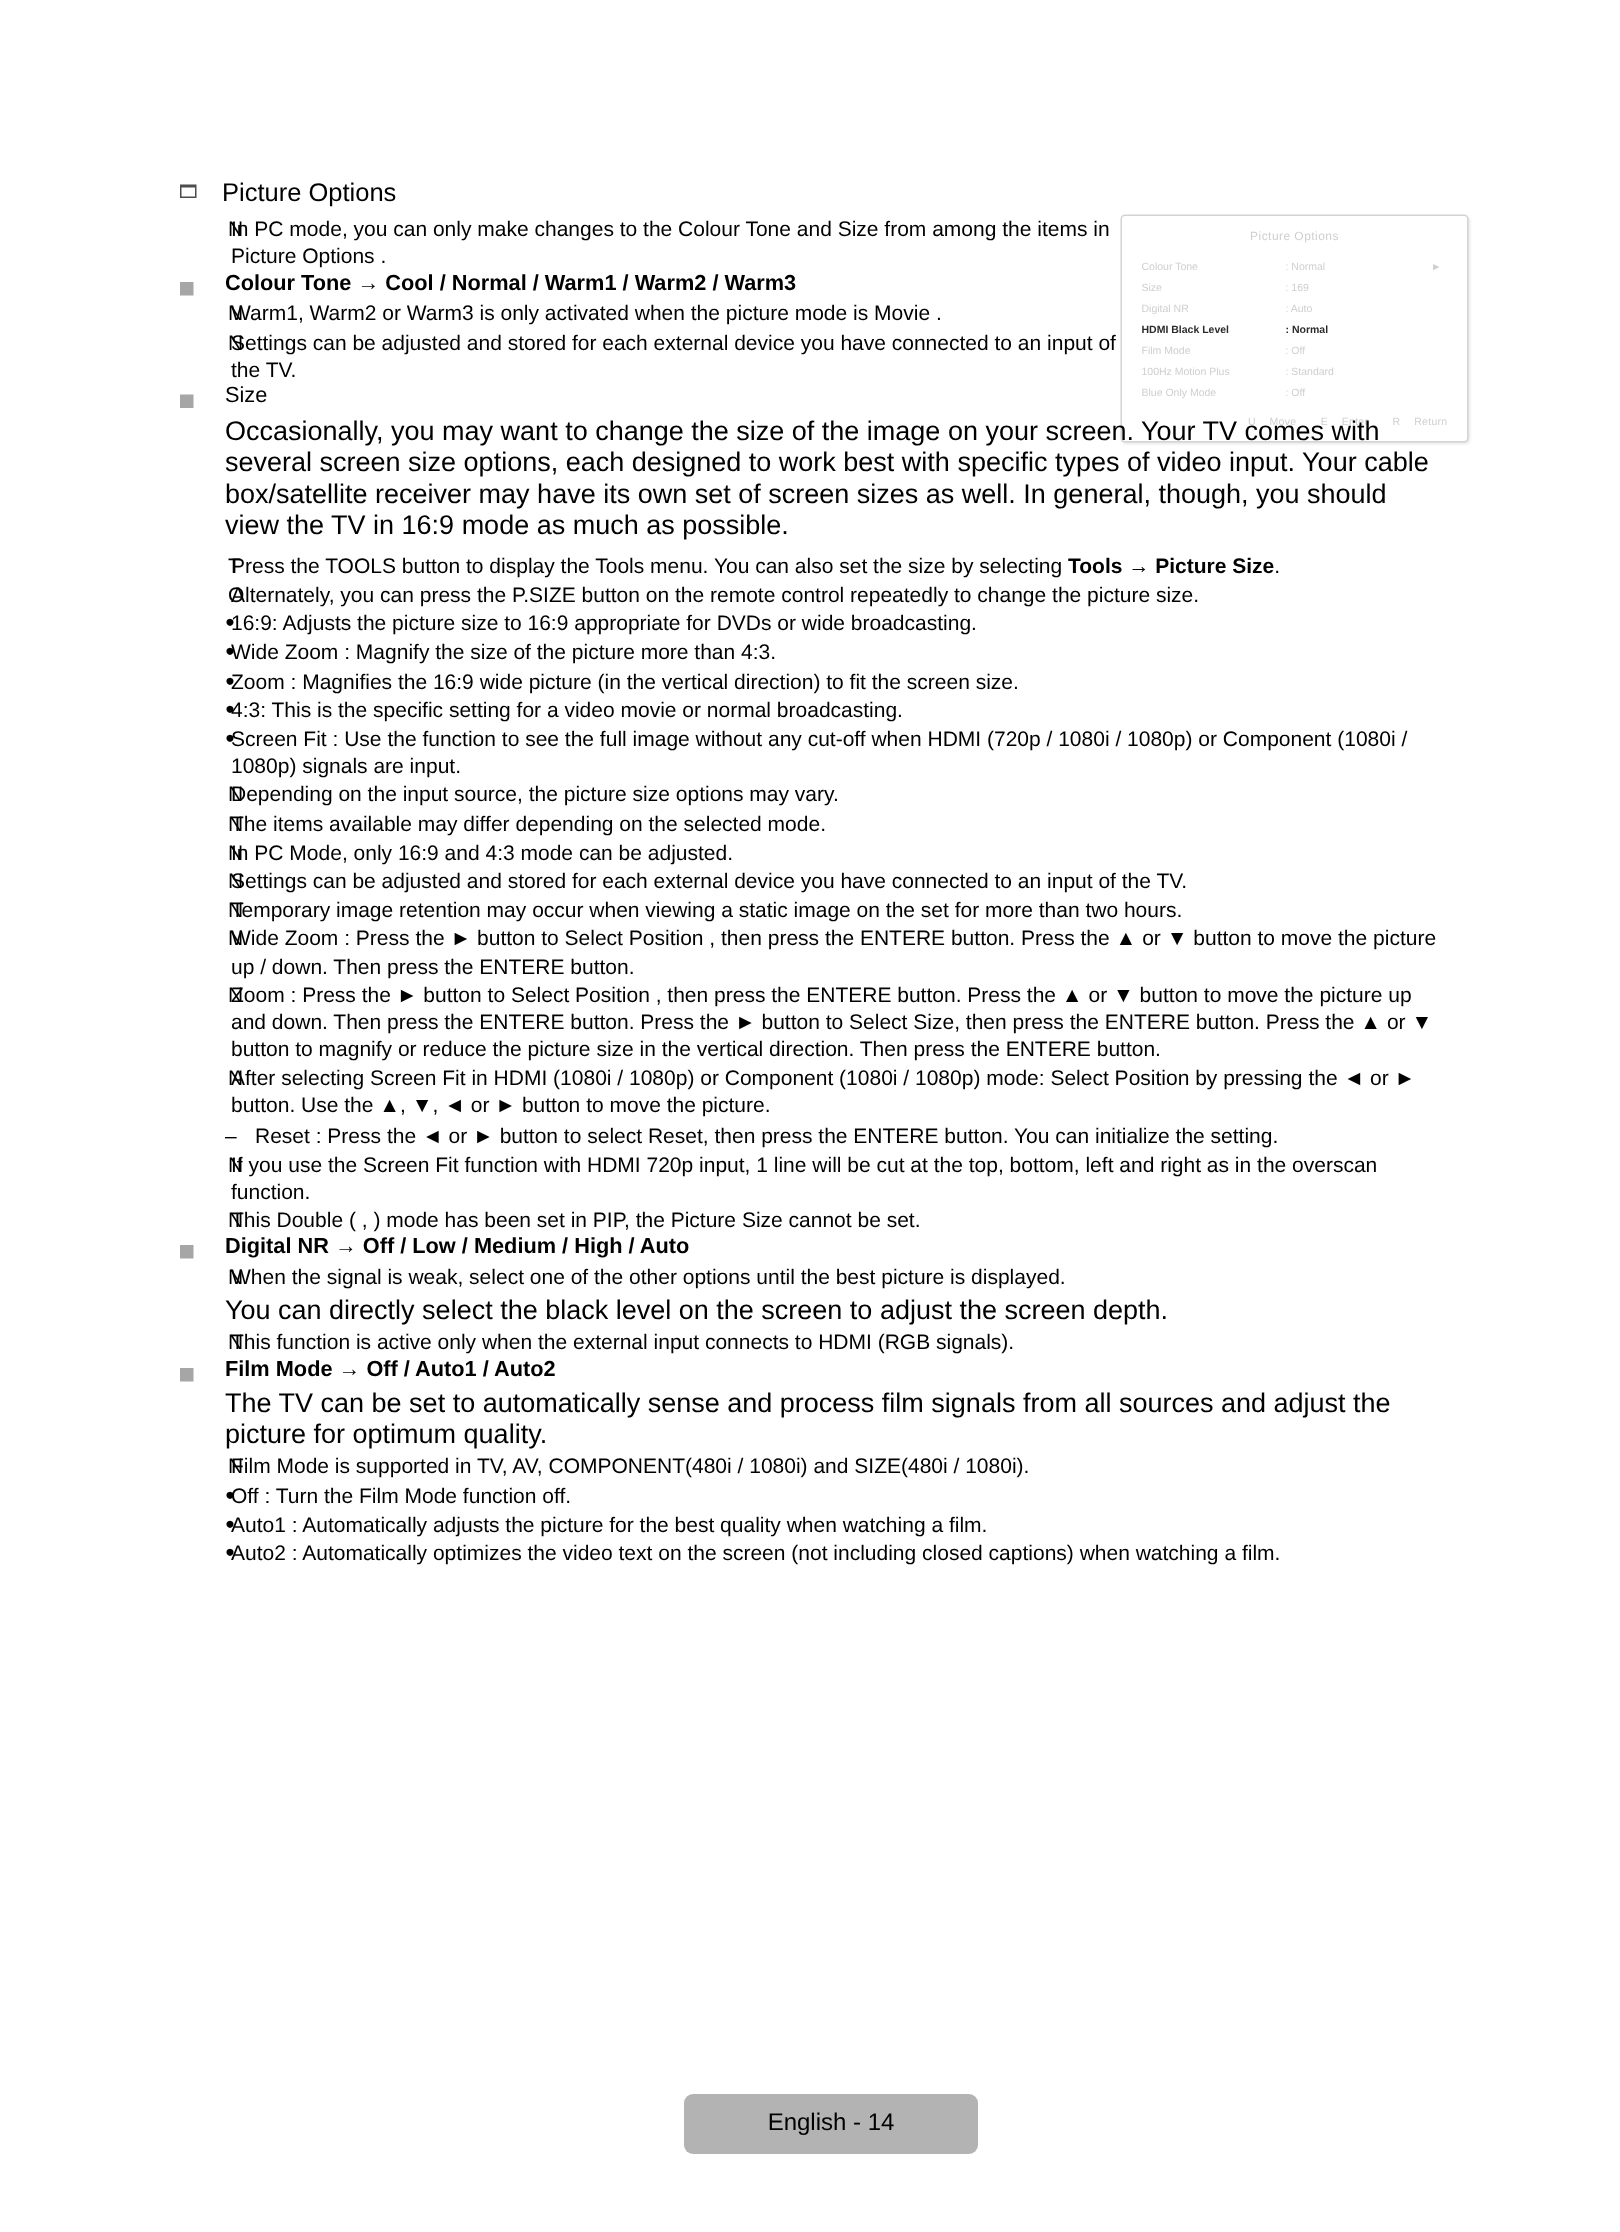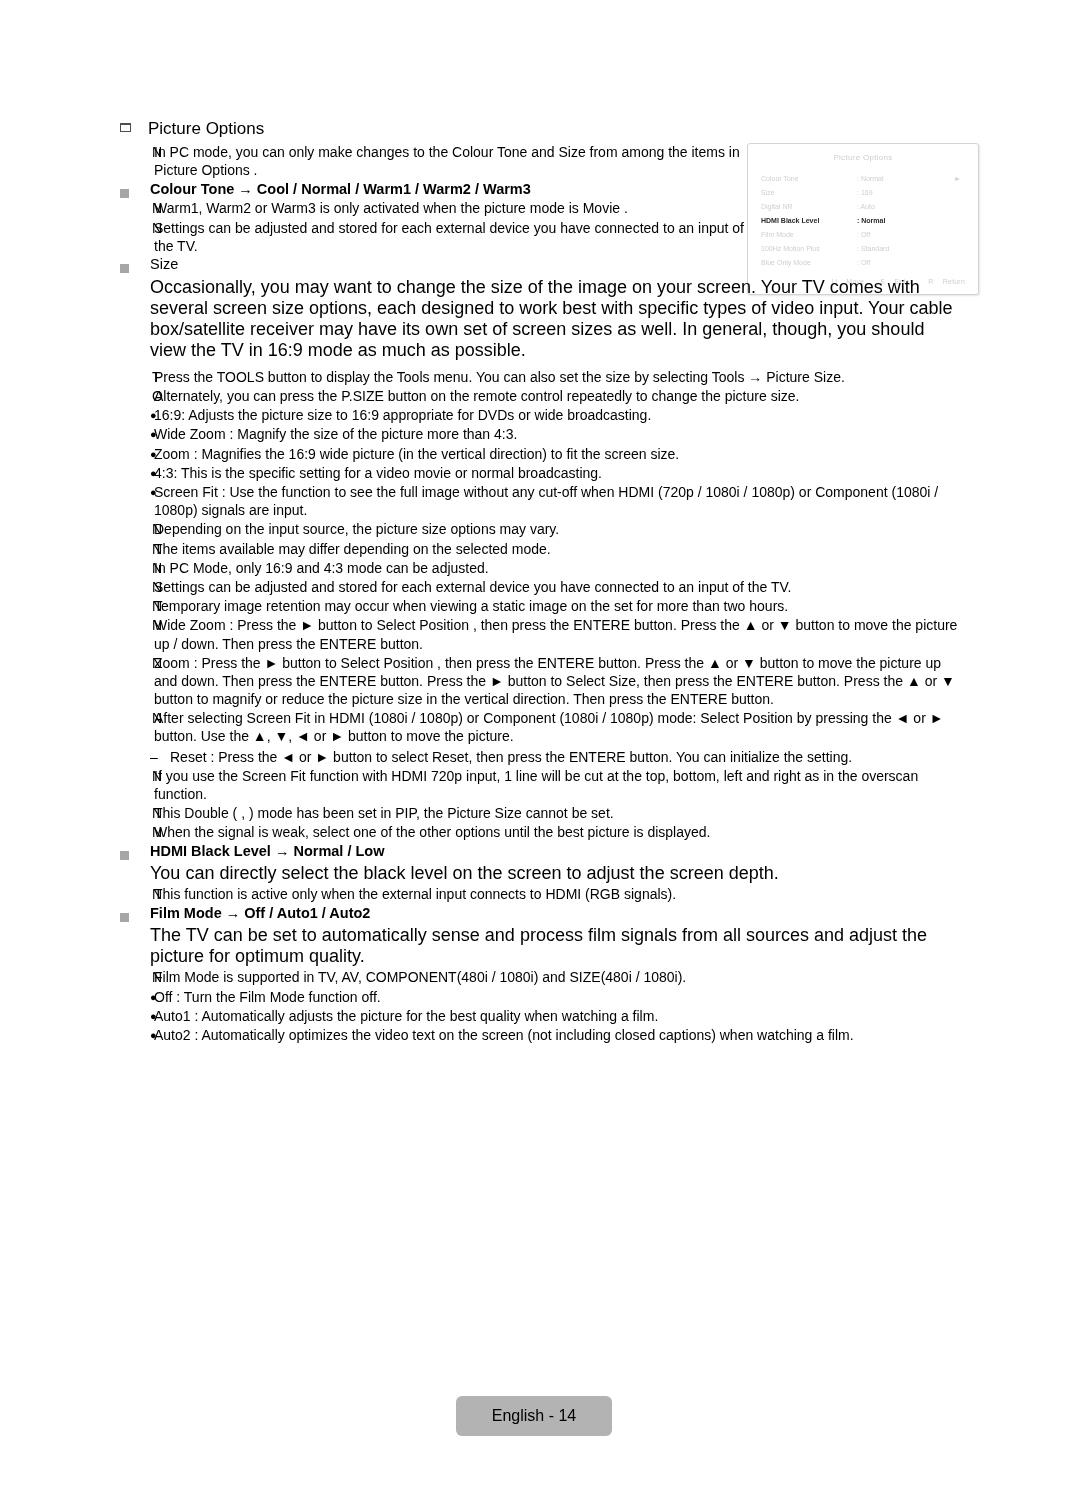--- a/index.html
+++ b/index.html
@@ -115,21 +115,21 @@
     font-size: 14px;
     margin-top: 2px;
   }
   .d-line .marker {
     width: 50px;
     padding-left: 30px;
     box-sizing: border-box;
   }
   .gap-s { margin-top: 7px; }
 
-  b { font-weight: normal; }
+  b { font-weight: bold; }
 
   
   .osd {
     position: absolute;
     left: 747px;
     top: 143px;
     width: 232px;
     height: 152px;
     border: 1px solid #d4d4d4;
     border-radius: 3px;
@@ -169,21 +169,21 @@
     color: #cfcfcf;
     letter-spacing: 0.2px;
   }
   .osd-foot span { margin-left: 7px; }
 
   
   .page-tab {
     position: absolute;
     left: 456px;
     top: 1396px;
-    width: 156px;
+    width: 196px;
     height: 40px;
     background: #b3b3b3;
     border-radius: 6px;
     display: flex;
     align-items: center;
     justify-content: center;
     font-size: 16px;
     color: #000;
   }
 </style>
@@ -347,29 +347,29 @@
     </div>
     <div class="row n-line">
       <span class="marker">N</span>
       <span class="txt">If you use the Screen Fit  function with HDMI 720p input, 1 line will be cut at the top, bottom, left and right as in the overscan function.</span>
     </div>
     <div class="row n-line">
       <span class="marker">N</span>
       <span class="txt">This Double (   ,     ) mode has been set in PIP, the Picture Size cannot be set.</span>
     </div>
 
-    <div class="row n-line">
-      <span class="marker">N</span>
-      <span class="txt">When the signal is weak, select one of the other options until the best picture is displayed.</span>
-    </div>
-
     <div class="row h-sub">
       <span class="marker"><span class="sq"></span></span>
-      <span class="txt">HDMI Black Level → Normal / Low</span>
-    </div>
+      <span class="txt">Digital NR → Off / Low / Medium / High / Auto</span>
+    </div>
+    <div class="row n-line">
+      <span class="marker">N</span>
+      <span class="txt">When the signal is weak, select one of the other options until the best picture is displayed.</span>
+    </div>
+
     <div class="p-line">You can directly select the black level on the screen to adjust the screen depth.</div>
     <div class="row n-line">
       <span class="marker">N</span>
       <span class="txt">This function is active only when the external input connects to HDMI (RGB signals).</span>
     </div>
 
     <div class="row h-sub">
       <span class="marker"><span class="sq"></span></span>
       <span class="txt">Film Mode → Off / Auto1 / Auto2</span>
     </div>

